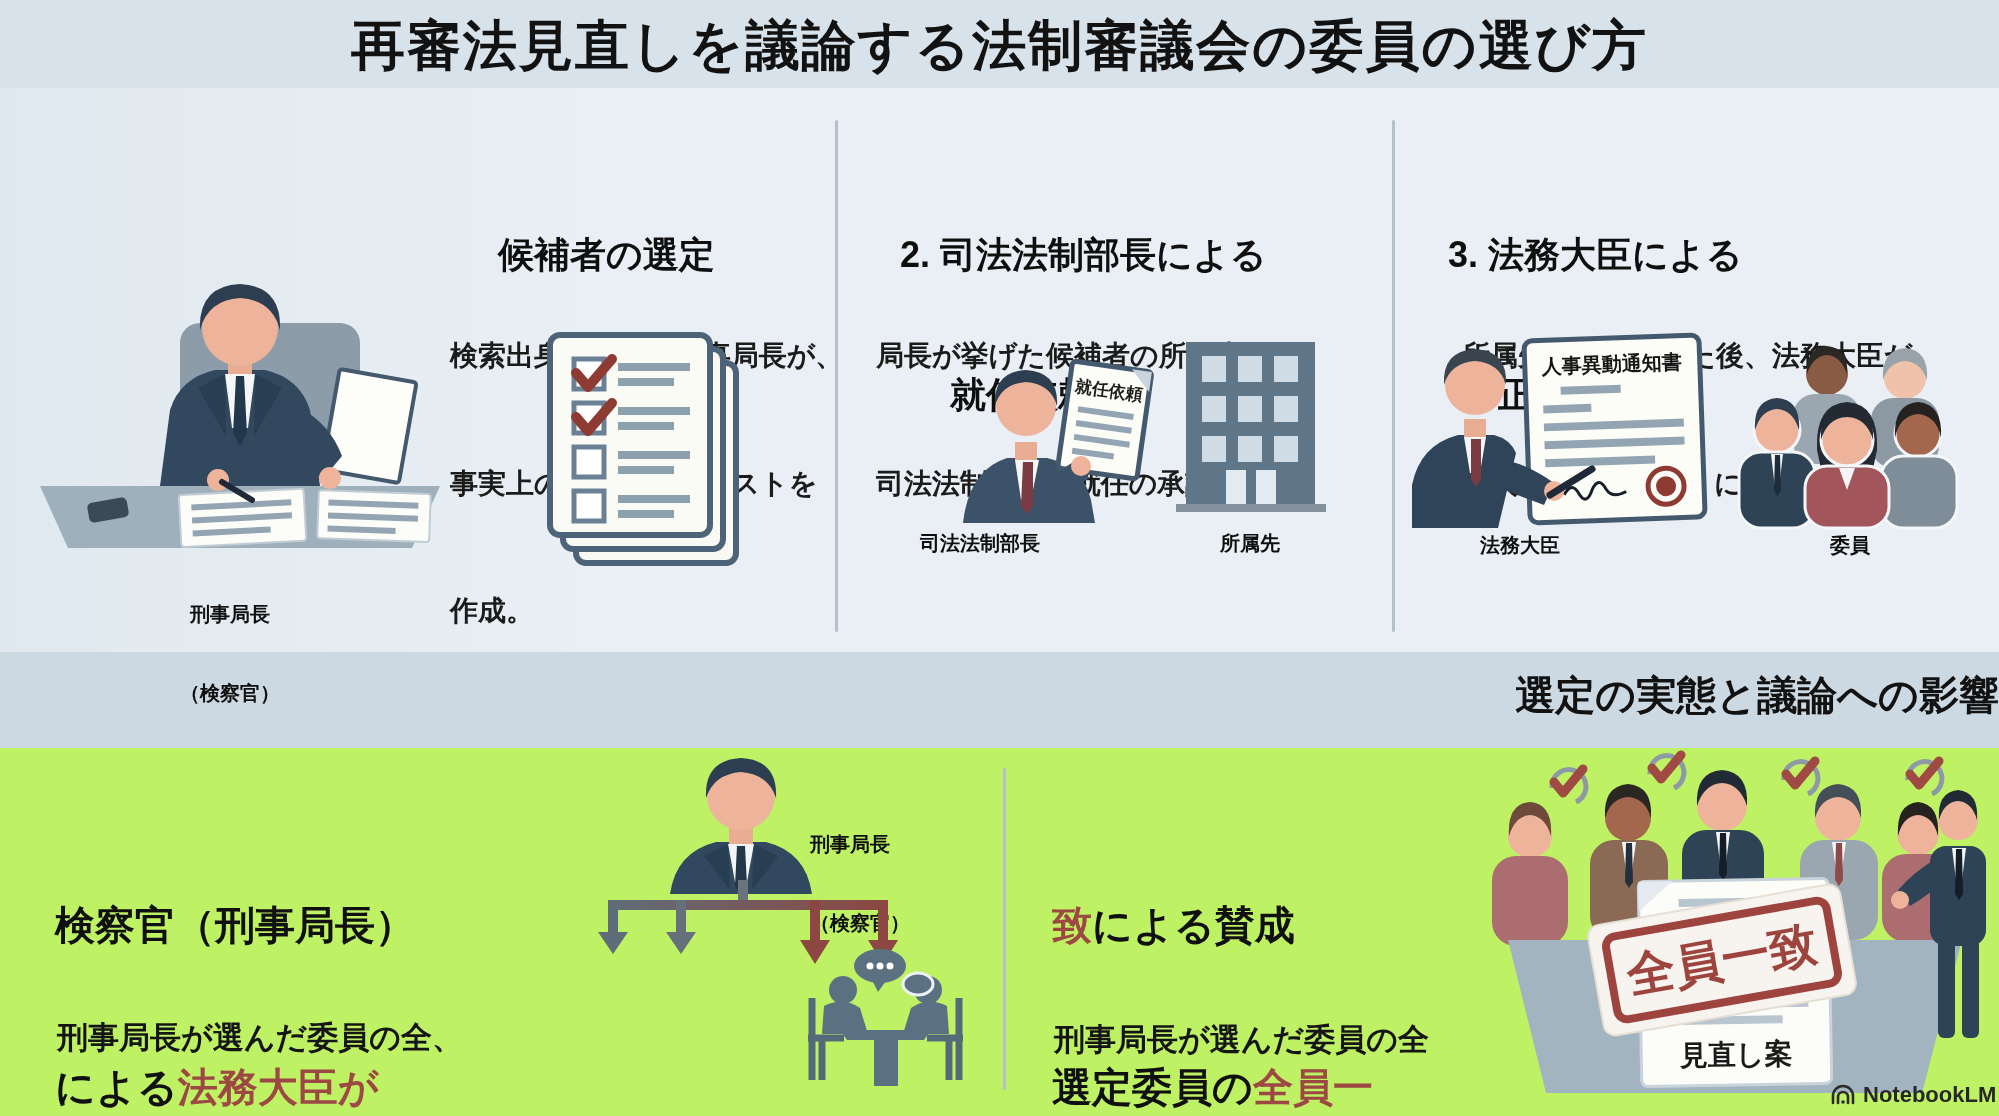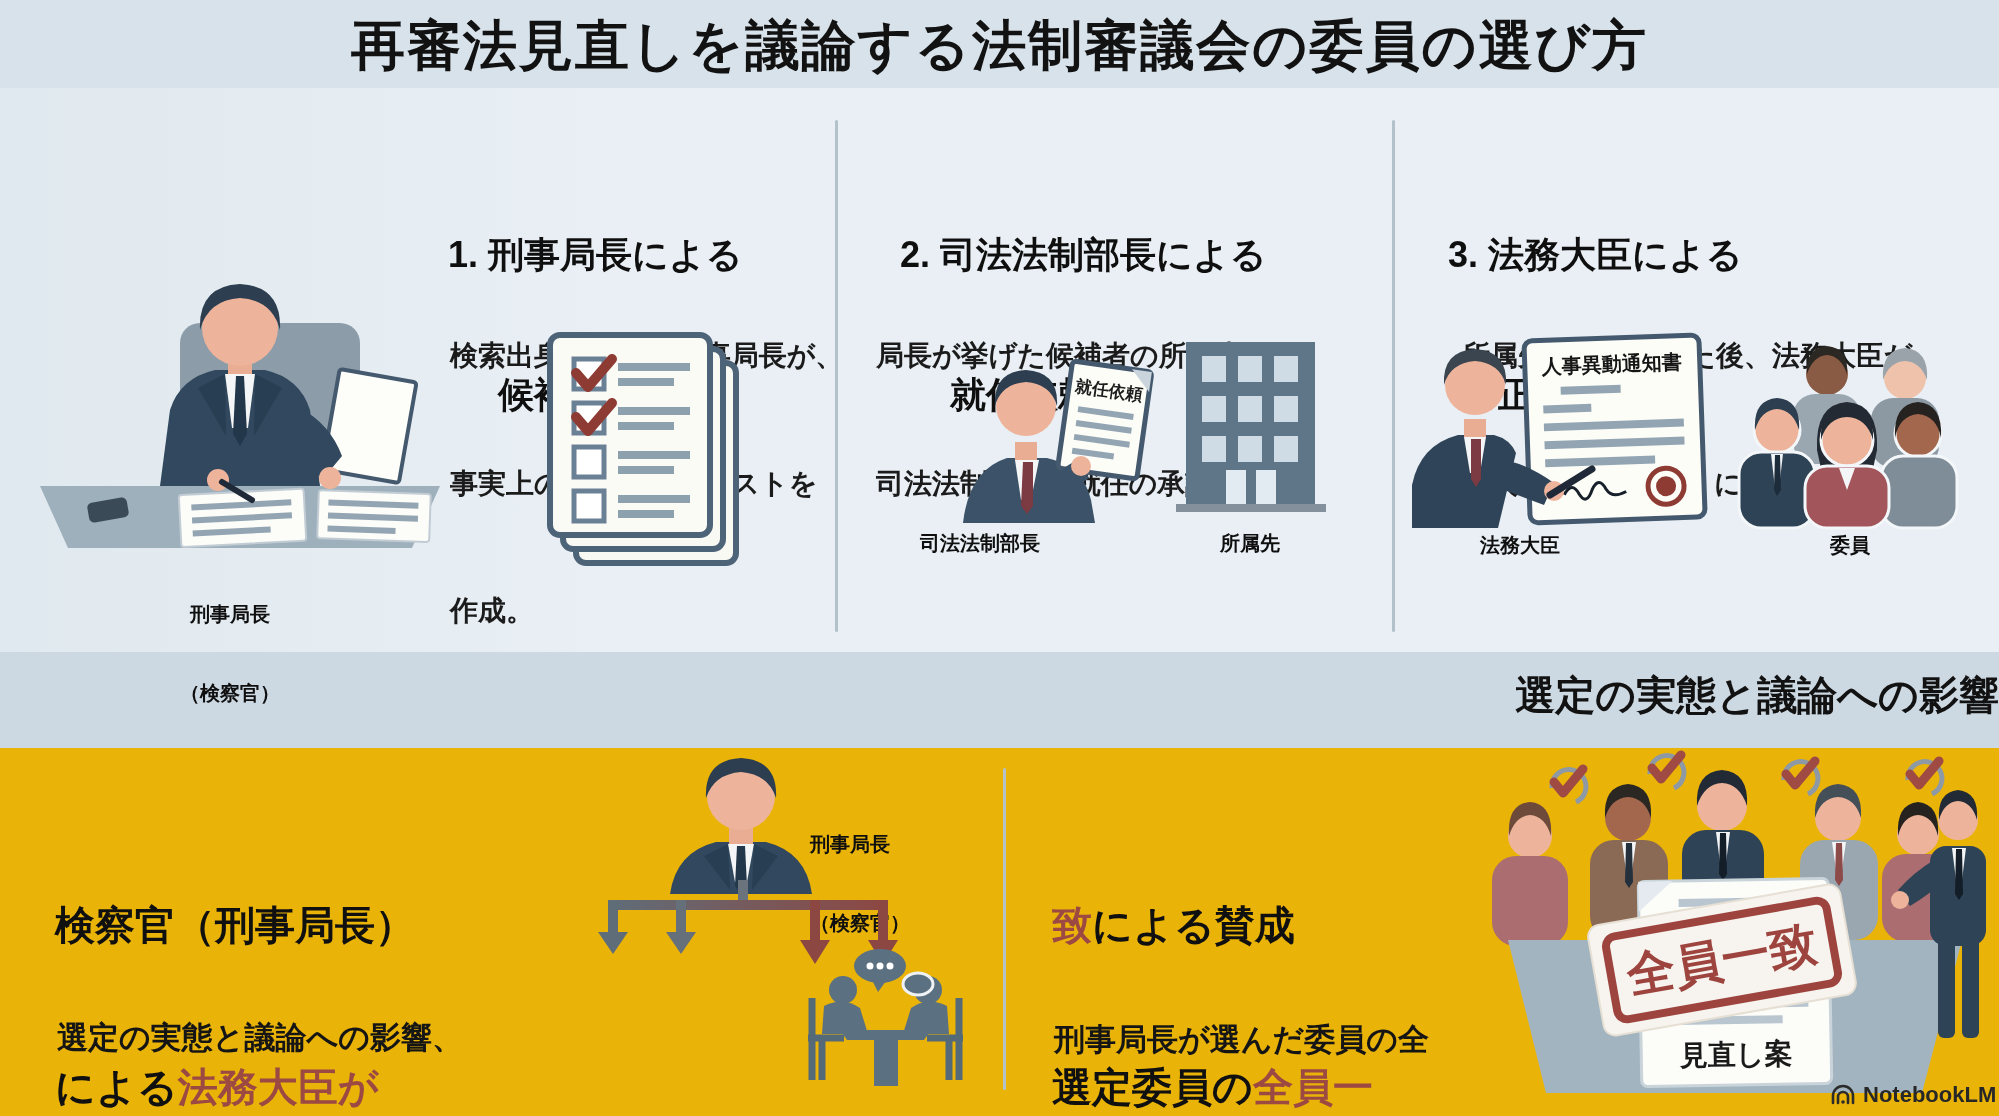--- a/index.html
+++ b/index.html
@@ -1,17 +1,17 @@
 <!DOCTYPE html>
 <html><head>
 <meta charset="utf-8">
 <style>
   html,body{margin:0;padding:0;background:#cfd8de;}
   .canvas{position:relative;width:1999px;height:1116px;overflow:hidden;
-    background:#eab308;font-family:"Liberation Sans","DejaVu Sans",sans-serif;color:#141414;}
+    background:#bef264;font-family:"Liberation Sans","DejaVu Sans",sans-serif;color:#141414;}
   .band-title{position:absolute;left:0;top:0;width:100%;height:88px;background:#d8e2ea;}
   .band-mid{position:absolute;left:0;top:652px;width:100%;height:96px;background:#cdd9e2;}
   .band-top-section{position:absolute;left:0;top:88px;width:100%;height:564px;
     background:linear-gradient(90deg,#e0e9ef 0%,#e9eff4 30%);}
   .title{position:absolute;left:0;top:10px;width:100%;text-align:center;
     font-size:54px;font-weight:800;letter-spacing:2px;color:#121212;}
   .vdiv{position:absolute;width:3px;background:#b3c1cb;border-radius:2px;}
   .step-h{position:absolute;font-size:36px;font-weight:800;line-height:1.3;color:#0f0f0f;white-space:pre;}
   .step-h .ind{padding-left:50px;}
   .step-b{position:absolute;font-size:28px;font-weight:700;line-height:1.52;color:#1b1b1b;white-space:pre;}
@@ -74,21 +74,20 @@
     <circle cx="188" cy="252" r="11" fill="#eeb49b"></circle>
     <line x1="192" y1="254" x2="222" y2="272" stroke="#1f2937" stroke-width="6" stroke-linecap="round"></line>
   </svg>
 
   <div class="icon-label" style="left:100px;top:548px;width:260px;">
     <div>刑事局長</div>
     <div>（検察官）</div>
   </div>
 
   <div class="step-h" style="left:448px;top:138px;">
-    <div>1. 刑事局長による</div>
     <div class="ind">候補者の選定</div>
   </div>
   <div class="step-b" style="left:450px;top:250px;">
     <div>検索出身の法務省刑事局長が、</div>
     <div>事実上の委員候補者リストを</div>
     <div>作成。</div>
   </div>
 
   <svg style="left:540px;top:335px;" width="220" height="235" viewBox="0 0 220 235">
     <rect x="36" y="28" width="160" height="200" rx="10" fill="#f9f9f4" stroke="#4d6378" stroke-width="6"></rect>
@@ -232,21 +231,21 @@
 
   <div class="s2-title">選定の実態と議論への影響</div>
 
   <div class="vdiv" style="left:1003px;top:768px;height:322px;"></div>
 
   <div class="bl-h" style="left:55px;top:790px;">
     <div>検察官（刑事局長）</div>
     <div><span>による</span><span class="red">法務大臣が</span></div>
   </div>
   <div class="bl-b" style="left:57px;top:918px;">
-    <div>選定の実態と議論への影響、</div>
+    <div>刑事局長が選んだ委員の全、</div>
     
     
   </div>
 
   <svg style="left:658px;top:752px;" width="165" height="142" viewBox="0 0 165 142">
     <path d="M12,142 Q18,100 58,90 L108,90 Q148,100 154,142 Z" fill="#31485e"></path>
     <polygon points="70,92 96,92 89,130 77,130" fill="#f3f5f6"></polygon>
     <polygon points="79,94 87,94 89,134 83,142 77,134" fill="#22374a"></polygon>
     <path d="M70,92 L46,104 L72,138 Z" fill="#283e52"></path>
     <path d="M96,92 L120,104 L94,138 Z" fill="#283e52"></path>

